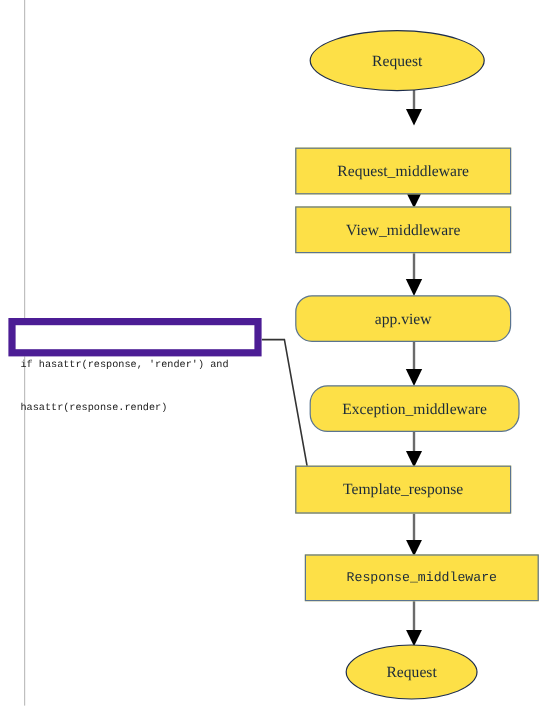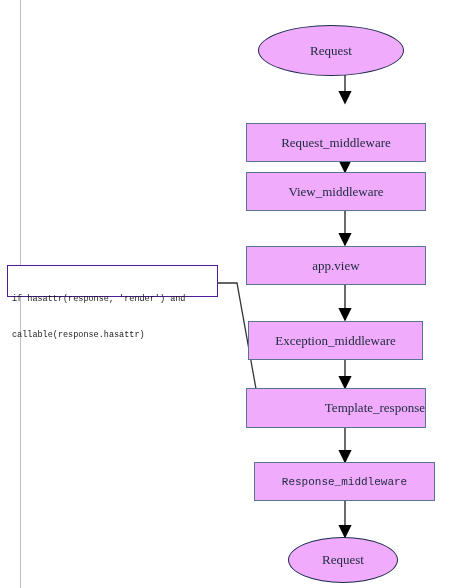--- a/index.html
+++ b/index.html
@@ -27,21 +27,21 @@
     width: 1px;
     height: 588px;
     background: #bfbfbf;
   }
   .node {
     position: absolute;
     box-sizing: border-box;
     display: flex;
     align-items: center;
     justify-content: center;
-    background: #f0abfc;
+    background: #fde047;
     border: 1px solid #5a7490;
     color: #1b2a3a;
     text-align: center;
     white-space: nowrap;
   }
   .node.process {
     font-family: "Liberation Serif", serif;
     font-size: 13px;
   }
   .node.process-mono {
@@ -51,21 +51,21 @@
   .node.terminator {
     border-radius: 50%;
     border: 1px solid #1c2c4c;
     font-family: "Liberation Serif", serif;
     font-size: 13px;
   }
   .note {
     position: absolute;
     box-sizing: border-box;
     background: #ffffff;
-    border: 1px solid #4c1d95;
+    border: 6px solid #4c1d95;
     font-family: "Liberation Mono", monospace;
     font-size: 8.5px;
     line-height: 12px;
     color: #1a1a1a;
     padding: 3px 4px 3px 4px;
     white-space: pre;
   }
   svg.edges {
     position: absolute;
     left: 0; top: 0;
@@ -120,38 +120,38 @@
   </div>
 
   <div class="node process" style="left:246px; top:103px; width:180px; height:39px;margin-top:20px;">
     <span>Request_middleware</span>
   </div>
 
   <div class="node process" style="left:246px; top:172px; width:180px; height:39px;">
     <span>View_middleware</span>
   </div>
 
-  <div class="node process" style="left:246px; top:246px; width:180px; height:39px;">
+  <div class="node process" style="left:246px; top:246px; width:180px; height:39px;border-radius:14px;">
     <span>app.view</span>
   </div>
 
-  <div class="node process" style="left:248px; top:321px; width:175px; height:39px;">
+  <div class="node process" style="left:258px; top:321px; width:175px; height:39px;border-radius:15px;">
     <span>Exception_middleware</span>
   </div>
 
-  <div class="node process" style="left:246px; top:388px; width:180px; height:40px;justify-content:flex-end;">
+  <div class="node process" style="left:246px; top:388px; width:180px; height:40px;">
     <span>Template_response</span>
   </div>
 
-  <div class="node process-mono" style="left:254px; top:462px; width:181px; height:39px;">
+  <div class="node process-mono" style="left:254px; top:462px; width:195px; height:39px;">
     <span>Response_middleware</span>
   </div>
 
   <div class="node terminator" style="left:288px; top:537px; width:110px; height:46px;">
     <span>Request</span>
   </div>
 
   <div class="note" style="left:7px; top:265px; width:211px; height:32px;">
     <div>if hasattr(response, 'render') and</div>
-    <div>callable(response.hasattr)</div>
+    <div>hasattr(response.render)</div>
   </div>
 
 </div>
 
 </body></html>

